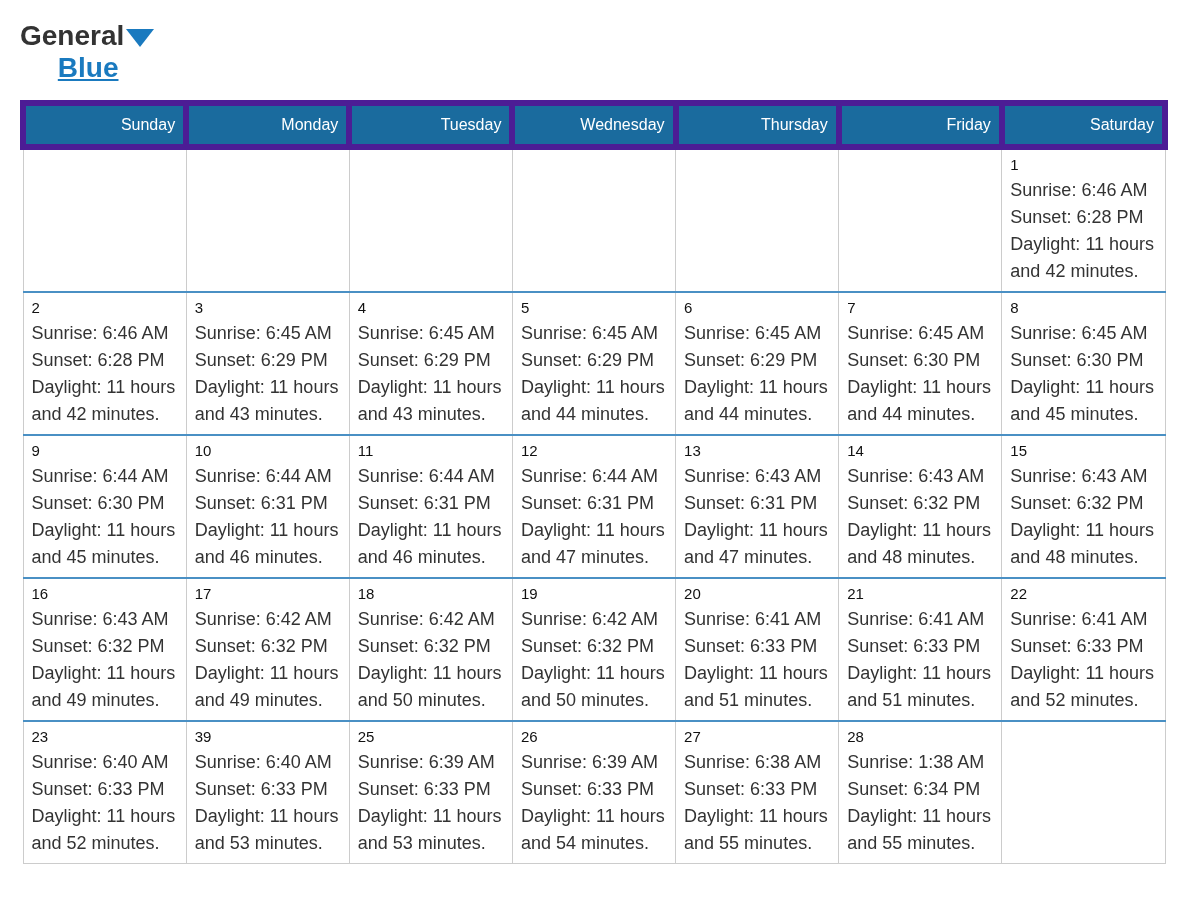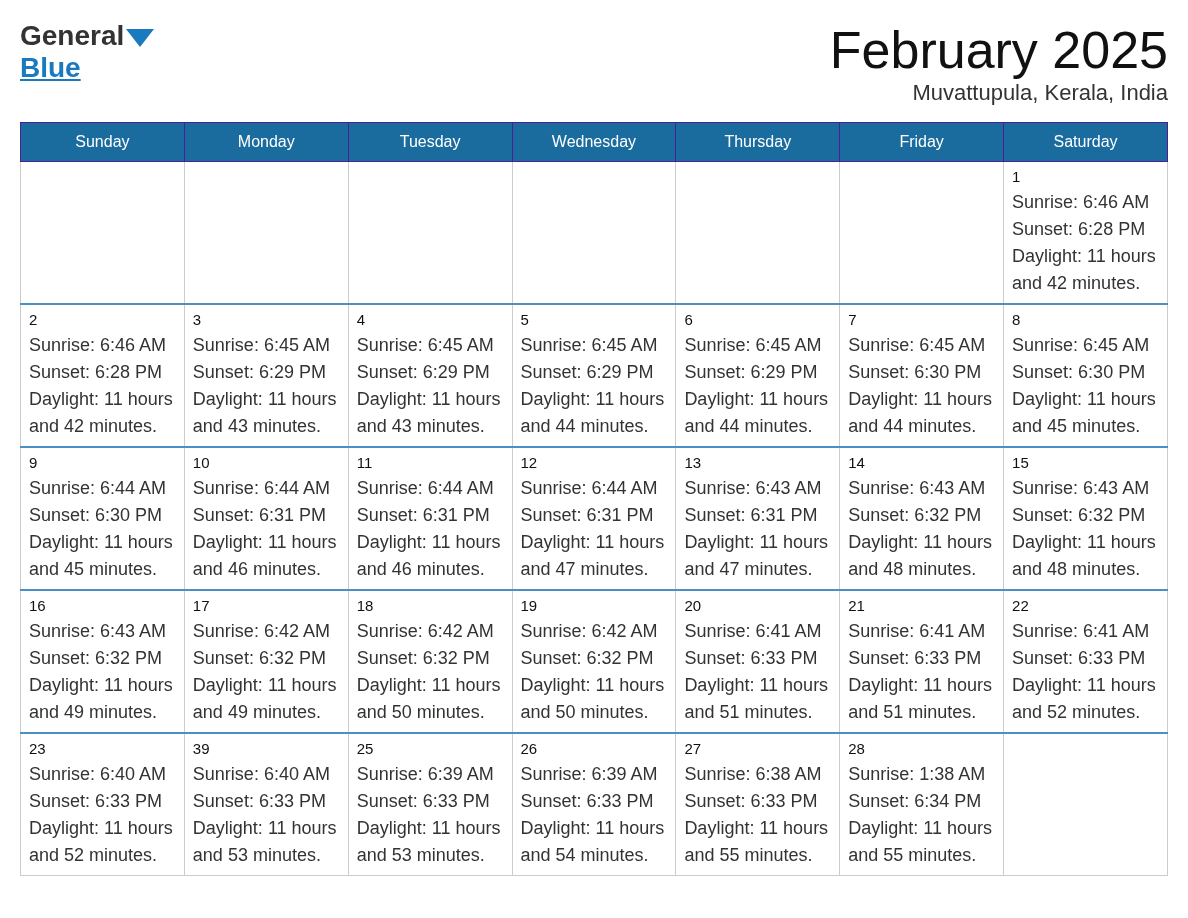--- a/index.html
+++ b/index.html
@@ -12,21 +12,21 @@
     }
     .header {
       display: flex;
       justify-content: space-between;
       align-items: flex-start;
       margin-bottom: 16px;
     }
     .logo {
       display: flex;
       flex-direction: column;
-      align-items: flex-start;
+      align-items: center;
     }
     .logo-text {
       display: flex;
       align-items: center;
       font-size: 28px;
       font-weight: bold;
       color: #333;
     }
     .logo-general { color: #333; }
     .logo-triangle {
@@ -59,22 +59,22 @@
     .calendar {
       width: 100%;
       border-collapse: collapse;
     }
     .calendar th {
       background-color: #1a6b9e;
       color: #fff;
       font-size: 16px;
       font-weight: normal;
       padding: 10px 8px;
-      text-align: center;
-      border: 1px solid #4c1d95;
+      text-align: right;
+      border: 6px solid #4c1d95;
     }
     .calendar td {
       vertical-align: top;
       padding: 6px 8px;
       border: 1px solid #ccc;
       width: calc(100% / 7);
       min-height: 110px;
       font-size: 12.5px;
       color: #333;
     }
@@ -100,24 +100,20 @@
 </head>
 <body>
 
 <div class="header">
   <div class="logo">
     <div class="logo-text">
       <span class="logo-general">General</span>
       <div class="logo-triangle"></div>
     </div>
     <div class="logo-blue">Blue</div>
-  </div>
-  <div class="title-section">
-    <div class="month-title">February 2025</div>
-    <div class="location-title">Muvattupula, Kerala, India</div>
   </div>
 </div>
 
 <table class="calendar">
   <thead>
     <tr>
     <th>Sunday</th>
         <th>Monday</th>
         <th>Tuesday</th>
         <th>Wednesday</th>

